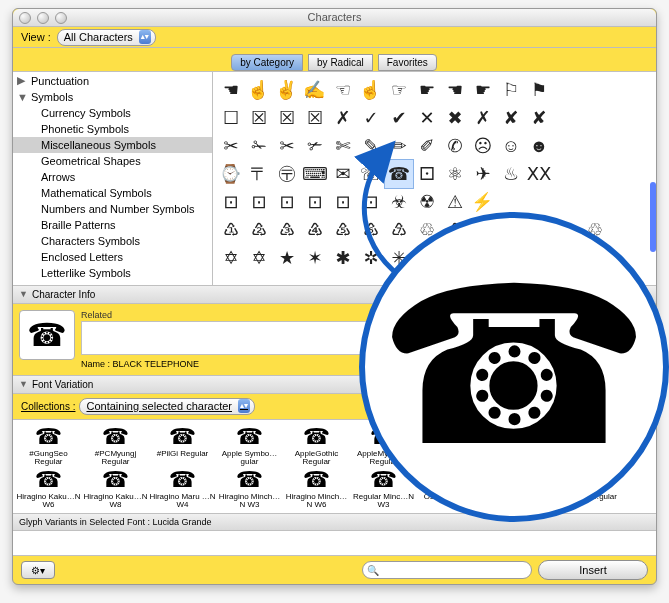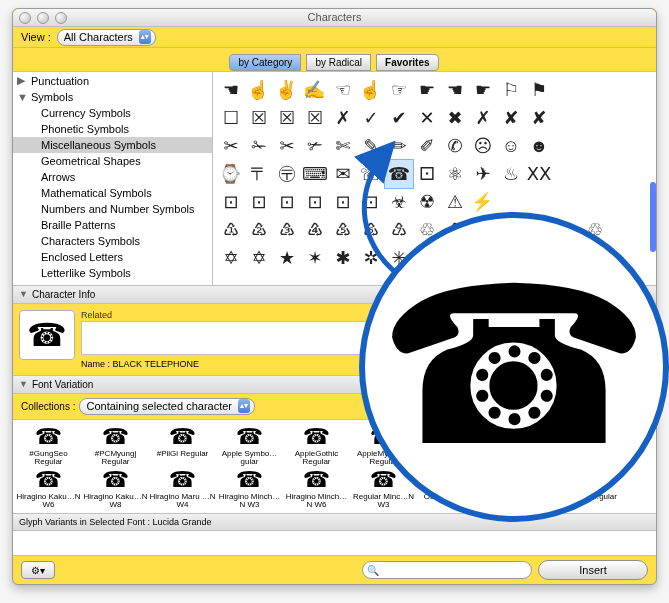--- a/index.html
+++ b/index.html
@@ -7,21 +7,21 @@
 .window { position: absolute; inset: 8px 12px 18px 12px; background: #fde047; border: 1px solid #9a9a9a; border-radius: 6px; box-shadow: 0 4px 10px rgba(0,0,0,0.25); display: flex; flex-direction: column; }
 .titlebar { height: 20px; display: flex; align-items: center; justify-content: center; position: relative; font-size: 11px; color: #555; background: linear-gradient(#f7f7f7,#dcdcdc); border-bottom: 1px solid #bcbcbc; border-radius: 6px 6px 0 0; }
 .traffic { position: absolute; left: 6px; top: 3px; display: flex; gap: 6px; }
 .traffic div { width: 12px; height: 12px; border-radius: 50%; background: radial-gradient(circle at 30% 30%, #fafafa, #bfbfbf); border: 1px solid #999; }
 .viewbar { height: 24px; display: flex; align-items: center; gap: 6px; padding: 0 8px; border-bottom: 1px solid #bcbcbc; font-size: 11px; }
 .select { display: inline-flex; align-items: center; background: linear-gradient(#fff,#e6e6e6); border: 1px solid #9c9c9c; border-radius: 8px; padding: 1px 4px 1px 6px; font-size: 11px; height: 17px; }
 .select .arrows { margin-left: 6px; background: linear-gradient(#8db8f0,#4a7bd0); color: #fff; width: 12px; height: 14px; border-radius: 3px; font-size: 8px; display: flex; flex-direction: column; align-items: center; justify-content: center; line-height: 6px; }
 .tabs { display: flex; justify-content: center; padding-top: 6px; gap: 6px; }
 .tab { font-size: 10px; padding: 2px 8px; background: linear-gradient(#fdfdfd,#d8d8d8); border: 1px solid #9a9a9a; margin-left: -1px; }
 .tab:first-child { border-radius: 4px 0 0 4px; }
-.tab:last-child { border-radius: 0 4px 4px 0; font-weight: bold; }
+.tab:last-child { border-radius: 0 4px 4px 0; }
 .tab.active { background: linear-gradient(#b7d1f3,#7fa9e0); }
 .midpane { display: flex; height: 240px; border-top: 1px solid #c0c0c0; }
 .tree { width: 200px; background: #fff; border-right: 1px solid #c0c0c0; overflow: hidden; font-size: 11px; }
 .tree-row { padding: 2px 4px; display: flex; align-items: center; gap: 4px; }
 .tree-row.group { font-weight: 400; }
 .tree-row .disclosure { width: 10px; display: inline-block; color: #666; }
 .tree-row.child { padding-left: 28px; }
 .tree-row.sel { background: #d0d0d0; }
 .grid { flex: 1; background: #fff; padding: 4px 4px; overflow: hidden; position: relative; }
 .grid-inner { display: grid; grid-template-columns: repeat(14, 28px); grid-auto-rows: 28px; }
@@ -29,21 +29,21 @@
 .cell.sel { background: #cfe4ff; outline: 1px solid #8ab3e8; }
 .scrollthumb { position: absolute; right: 0; top: 110px; width: 6px; height: 70px; background: #5a7fff; border-radius: 3px; }
 .section-head { display: flex; align-items: center; gap: 4px; font-size: 10px; padding: 3px 6px; background: linear-gradient(#f0f0f0,#dadada); border-top: 1px solid #c0c0c0; border-bottom: 1px solid #c0c0c0; }
 .section-head .disclosure { color: #666; font-size: 9px; }
 .charinfo { display: flex; padding: 6px; gap: 6px; font-size: 10px; align-items: flex-start; }
 .bigwell { width: 56px; height: 50px; background: #fff; border: 1px solid #b0b0b0; border-radius: 4px; display: flex; align-items: center; justify-content: center; font-size: 32px; }
 .related { flex: 1; }
 .related-label { font-size: 9px; color: #333; }
 .related-box { background: #fff; border: 1px solid #c0c0c0; height: 34px; margin-top: 1px; }
 .namebar { font-size: 9px; padding-top: 4px; }
-.collections { display: flex; align-items: center; gap: 4px; padding: 4px 8px; font-size: 10px; }
+.collections { display: flex; align-items: center; gap: 4px; padding: 4px 8px; font-size: 10px; text-decoration: underline; }
 .fontswatches { background: #fff; border-top: 1px solid #c0c0c0; border-bottom: 1px solid #c0c0c0; padding: 4px 2px 2px 2px; height: 106px; overflow: hidden; }
 .fontsrow { display: flex; }
 .sw { width: 67px; text-align: center; font-size: 8px; line-height: 1.05; }
 .sw .g { font-size: 22px; height: 26px; display: flex; align-items: center; justify-content: center; }
 .glyphbar { font-size: 9px; padding: 3px 6px; background: linear-gradient(#f0f0f0,#dadada); border-bottom: 1px solid #c0c0c0; }
 .variantsbox { background: #fff; height: 28px; border-bottom: 1px solid #c0c0c0; }
 .bottombar { display: flex; align-items: center; padding: 4px 8px; gap: 6px; }
 .gearbtn { width: 34px; height: 18px; border: 1px solid #8e8e8e; border-radius: 4px; background: linear-gradient(#fff,#ddd); font-size: 10px; display: flex; align-items: center; justify-content: center; }
 .spacer { flex: 1; }
 .search { width: 170px; height: 18px; border: 1px solid #9a9a9a; border-radius: 9px; background: #fff; display: flex; align-items: center; padding: 0 4px; font-size: 10px; color: #888; }

